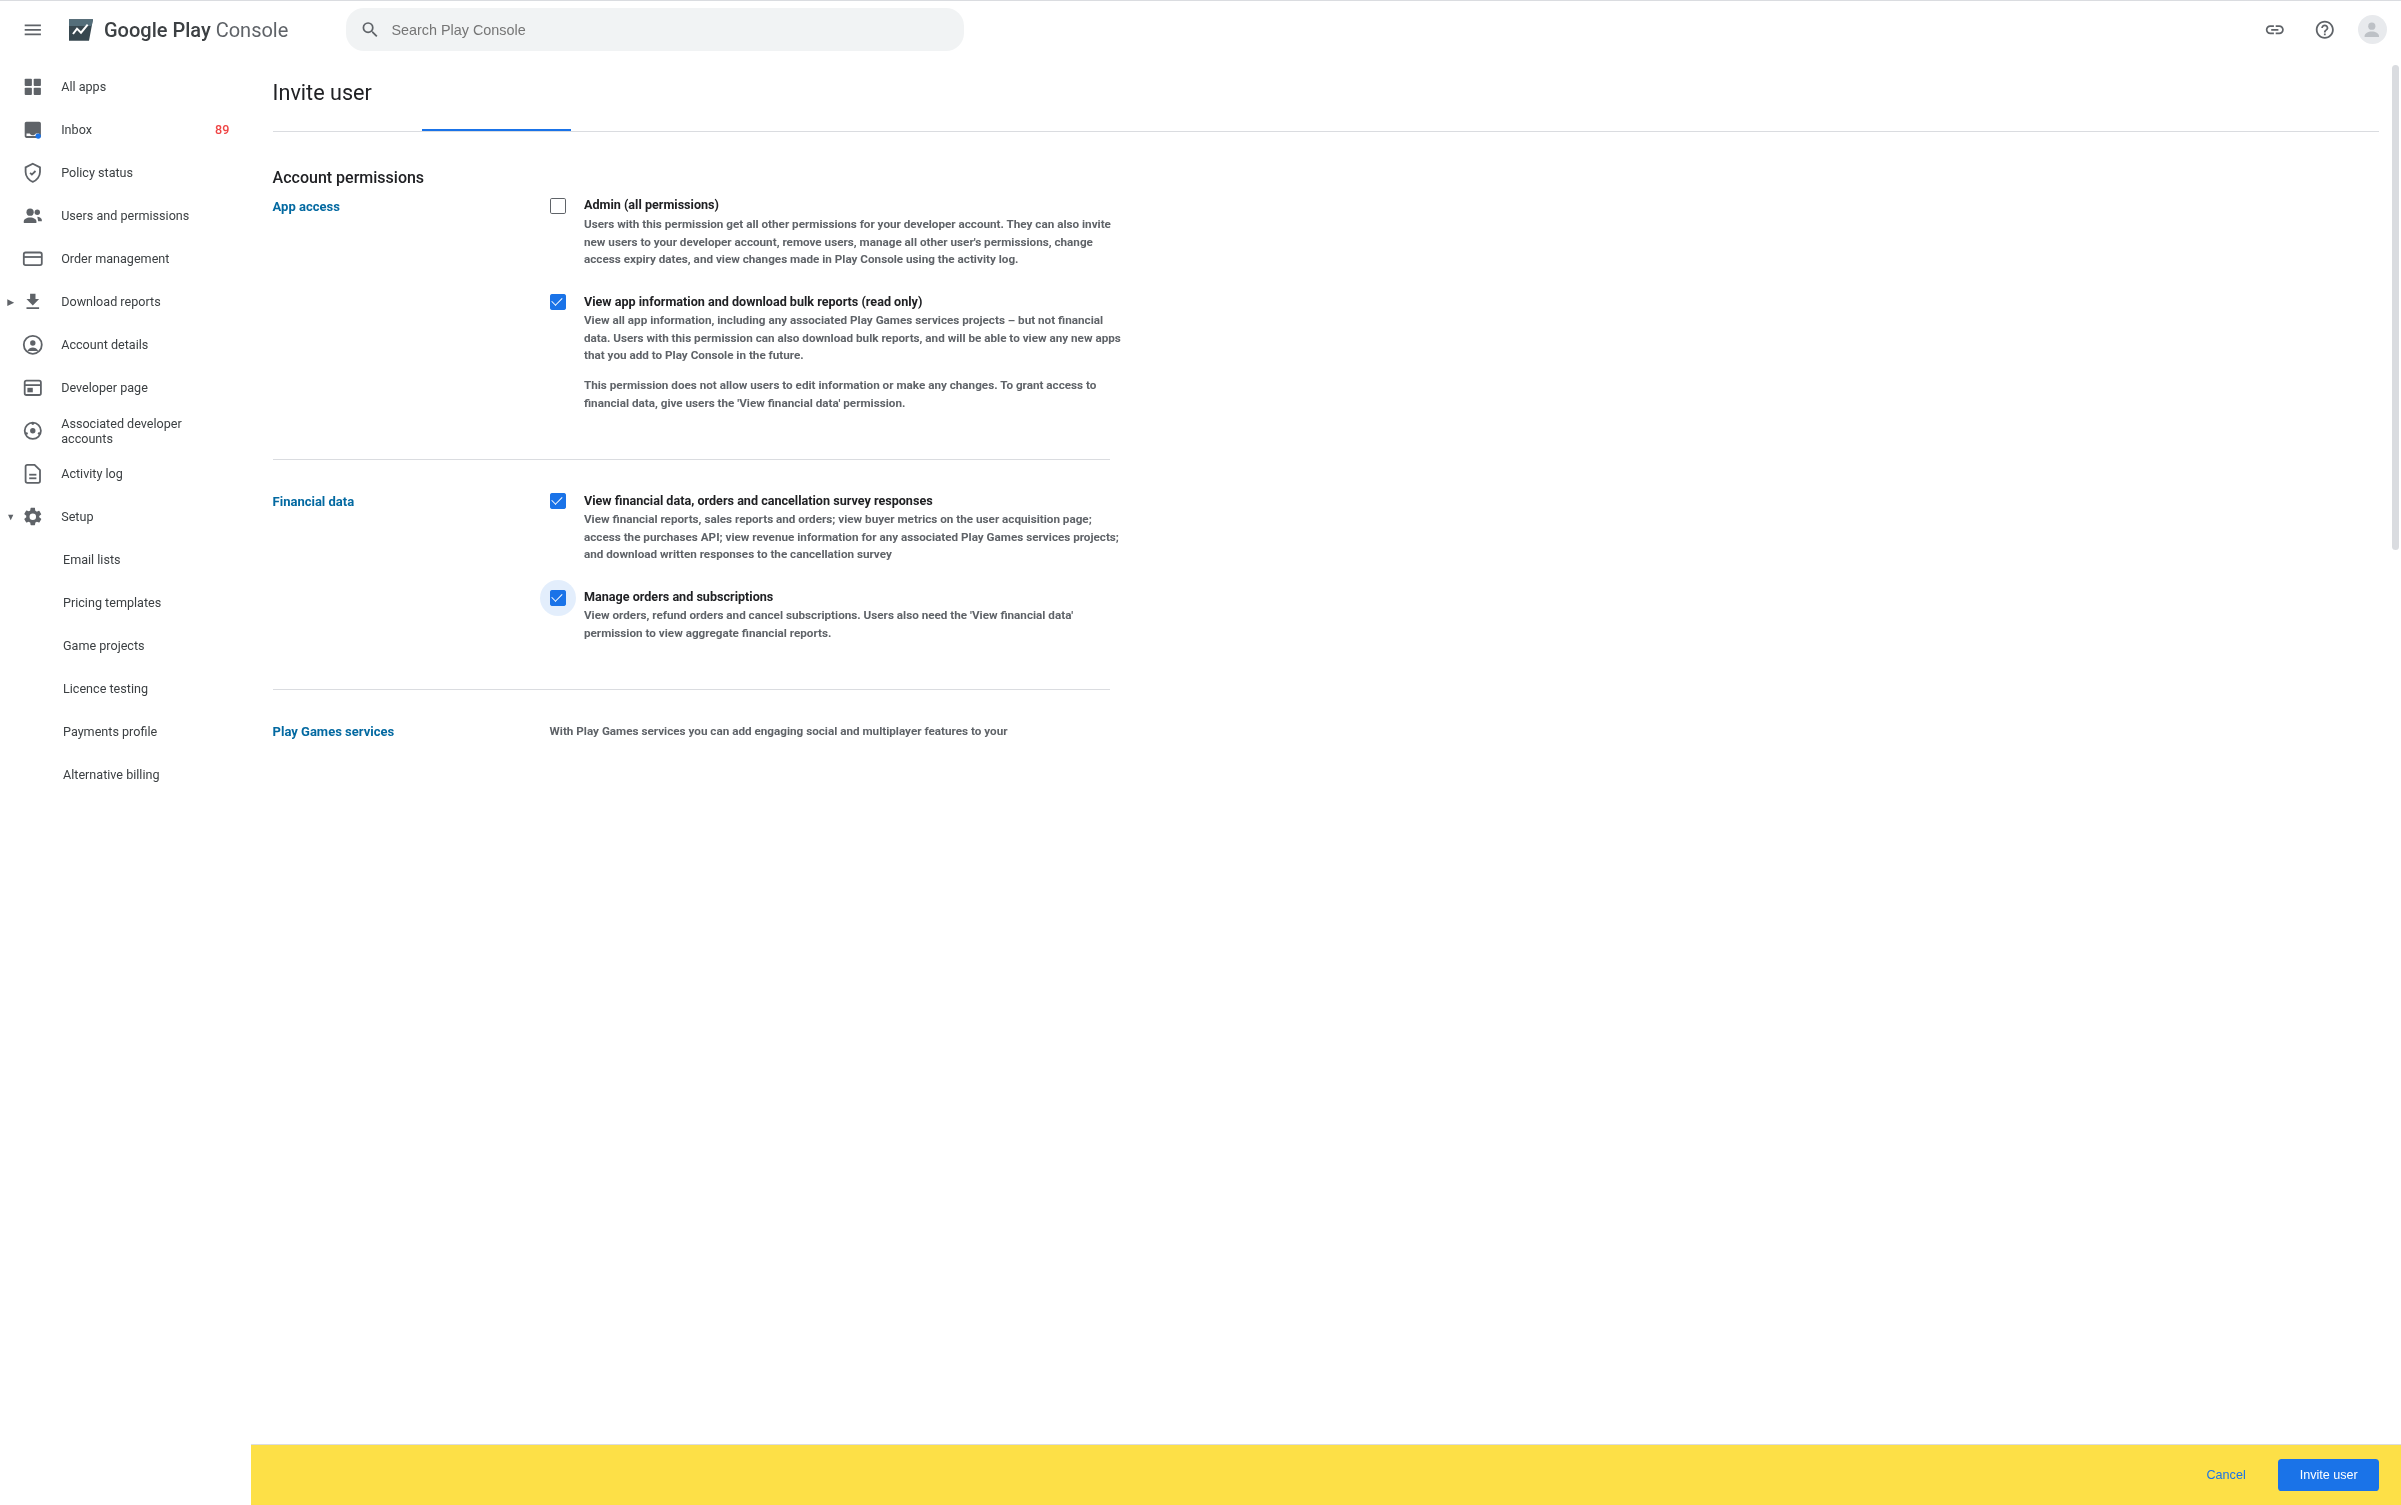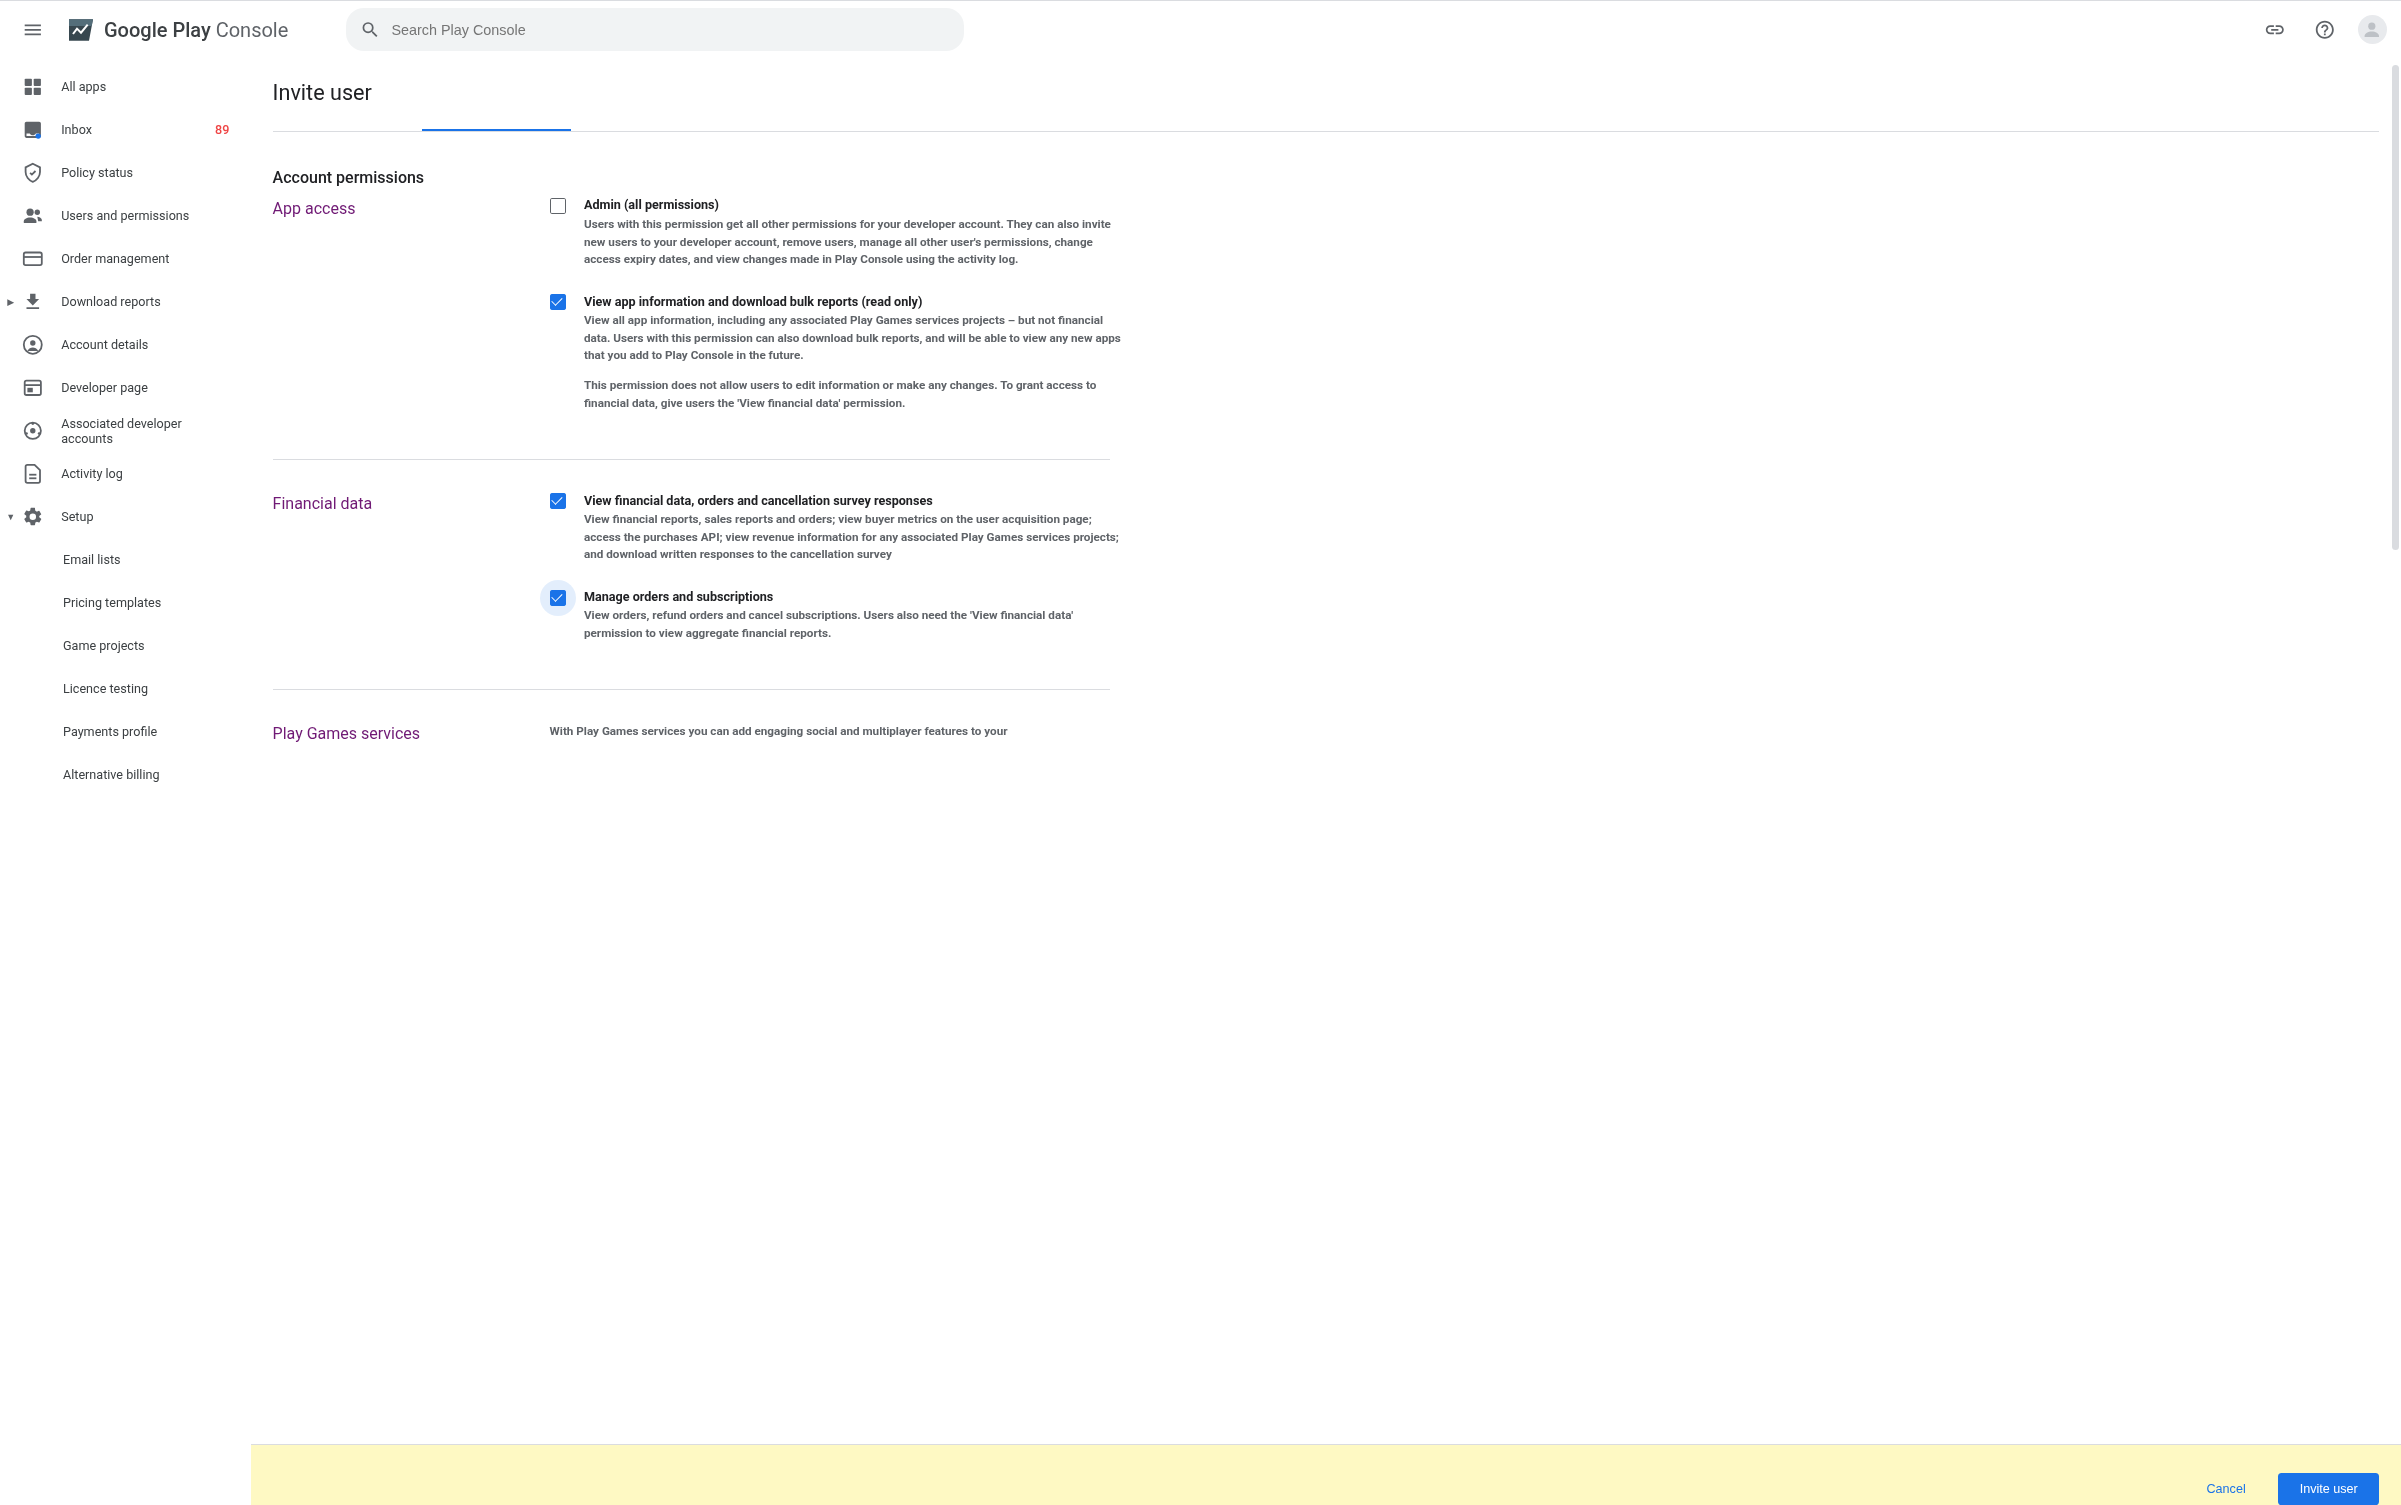--- a/index.html
+++ b/index.html
@@ -38,37 +38,37 @@
   .main { flex:1; display:flex; flex-direction:column; overflow:hidden; }
   .content-scroll { flex:1; overflow-y:auto; padding: 0 21.6px; position:relative; }
   .page-title { font-size: 21.6px; font-weight: 400; margin: 21.6px 0 21.6px 0; }
   .tab-indicator-row { height:5.4px; border-bottom:0.9px solid #dadce0; position:relative; margin-bottom: 36px; }
   .tab-indicator { position:absolute; left:149px; width:149px; height:2.7px; background:#1a73e8; bottom:-0.9px; }
   
   .section-title { font-size:16px; font-weight:500; margin-bottom:7.2px; }
   .section-sub { font-size:12.6px; color:#5f6368; margin-bottom: 21.6px; }
   
   .perm-row { display:flex; padding: 3.6px 0; }
-  .perm-cat { width: 277px; font-size:16px; color:#701a75; padding-top:1.8px; }
+  .perm-cat { width: 277px; font-size:13px; color:#0369a1; padding-top:1.8px;font-weight:bold; }
   .perm-items { flex:1; max-width: 575px; font-weight: bold; }
   .perm-item { display:flex; gap:14.4px; margin-bottom: 25px; }
   .cb-wrap { width:20px; flex-shrink:0; padding-top:0.9px; position:relative; }
   .cb { width:16px; height:16px; border:1.8px solid #5f6368; border-radius:1.8px; cursor:pointer; position:relative; }
   .cb.checked { background:#1a73e8; border-color:#1a73e8; }
   .cb.checked::after { content:""; position:absolute; left:3.6px; top:0px; width:4.5px; height:9px; border:solid #fff; border-width:0 1.8px 1.8px 0; transform:rotate(45deg); }
   .cb-ripple { position:absolute; width:36px; height:36px; border-radius:50%; background:rgba(26,115,232,0.12); left:-10px; top:-9px; }
   .perm-text { flex:1; }
   .perm-label { font-size:12.6px; color:#202124; margin-bottom:3.6px; }
   .perm-desc { font-size:11.7px; color:#5f6368; line-height:1.5; }
   .perm-desc + .perm-desc { margin-top:12.6px; }
   
   .divider { height:0.9px; background:#dadce0; margin: 18px 0 29px 0; max-width: 837px; }
   
   
-  .footer { height:61px; border-top:0.9px solid #dadce0; display:flex; align-items:flex-end; justify-content:flex-end; padding: 0 21.6px; gap:10.8px; background:#fef9c3; }
+  .footer { height:61px; border-top:0.9px solid #dadce0; display:flex; align-items:center; justify-content:flex-end; padding: 0 21.6px; gap:10.8px; background:#fde047; }
   .btn { height:32px; padding: 0 21.6px; border-radius:3.6px; font-size:12.6px; font-weight:500; cursor:pointer; display:flex; align-items:center; border:none; }
   .btn-text { background:transparent; color:#1a73e8; }
   .btn-primary { background:#1a73e8; color:#fff; }
   
   
   .scroll-track { position:absolute; right:1.8px; top:7.2px; width:7.2px; height:485px; background:#dadce0; border-radius:3.6px; }
 </style>
 </head>
 <body>
 

